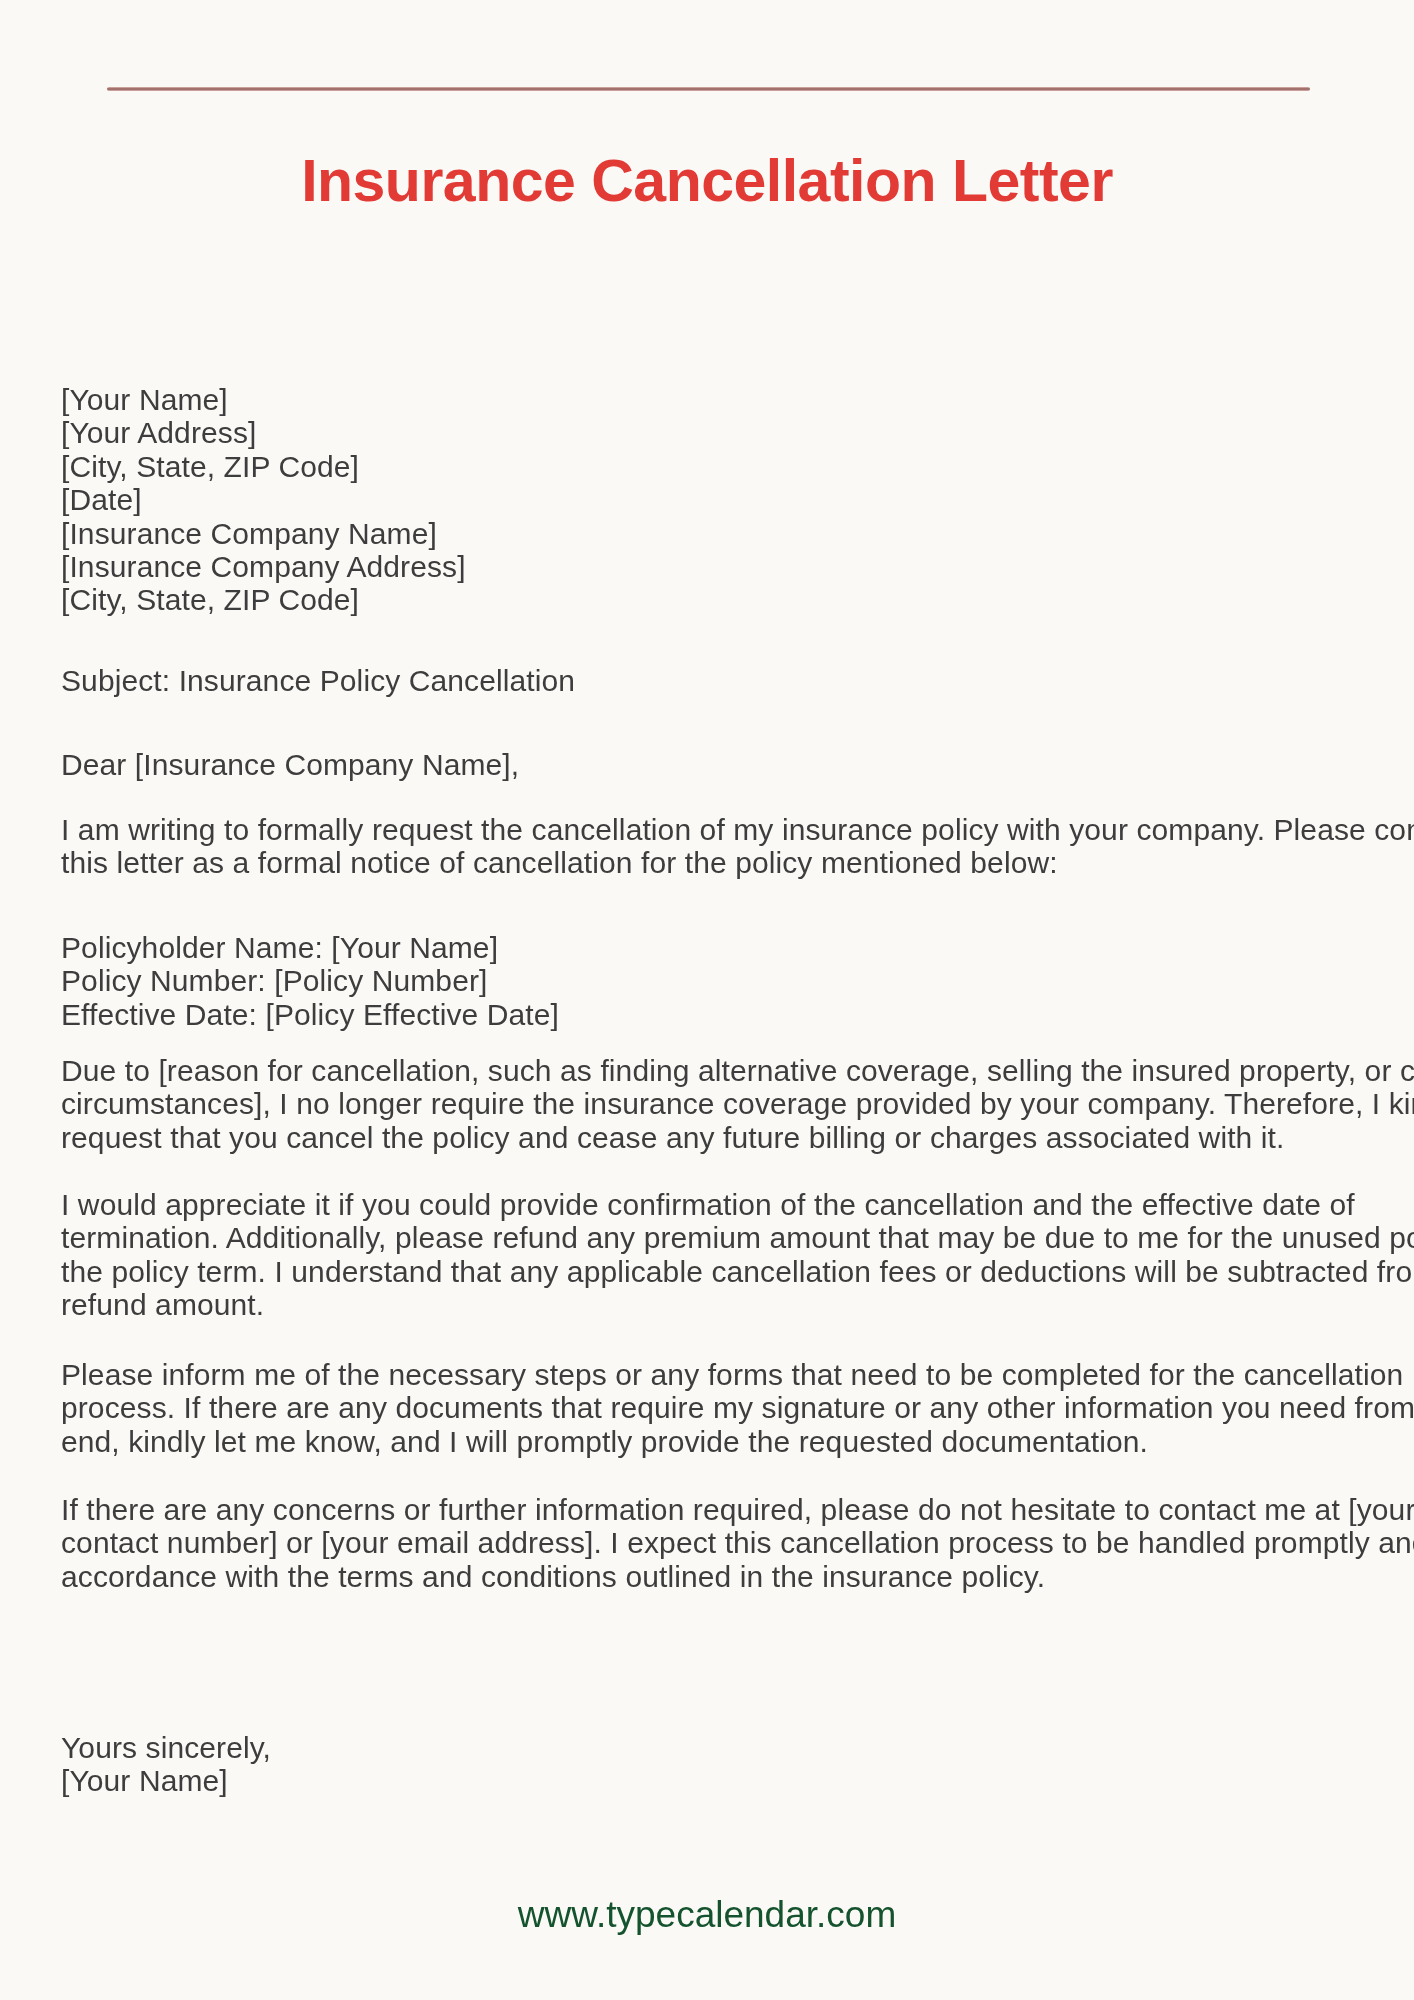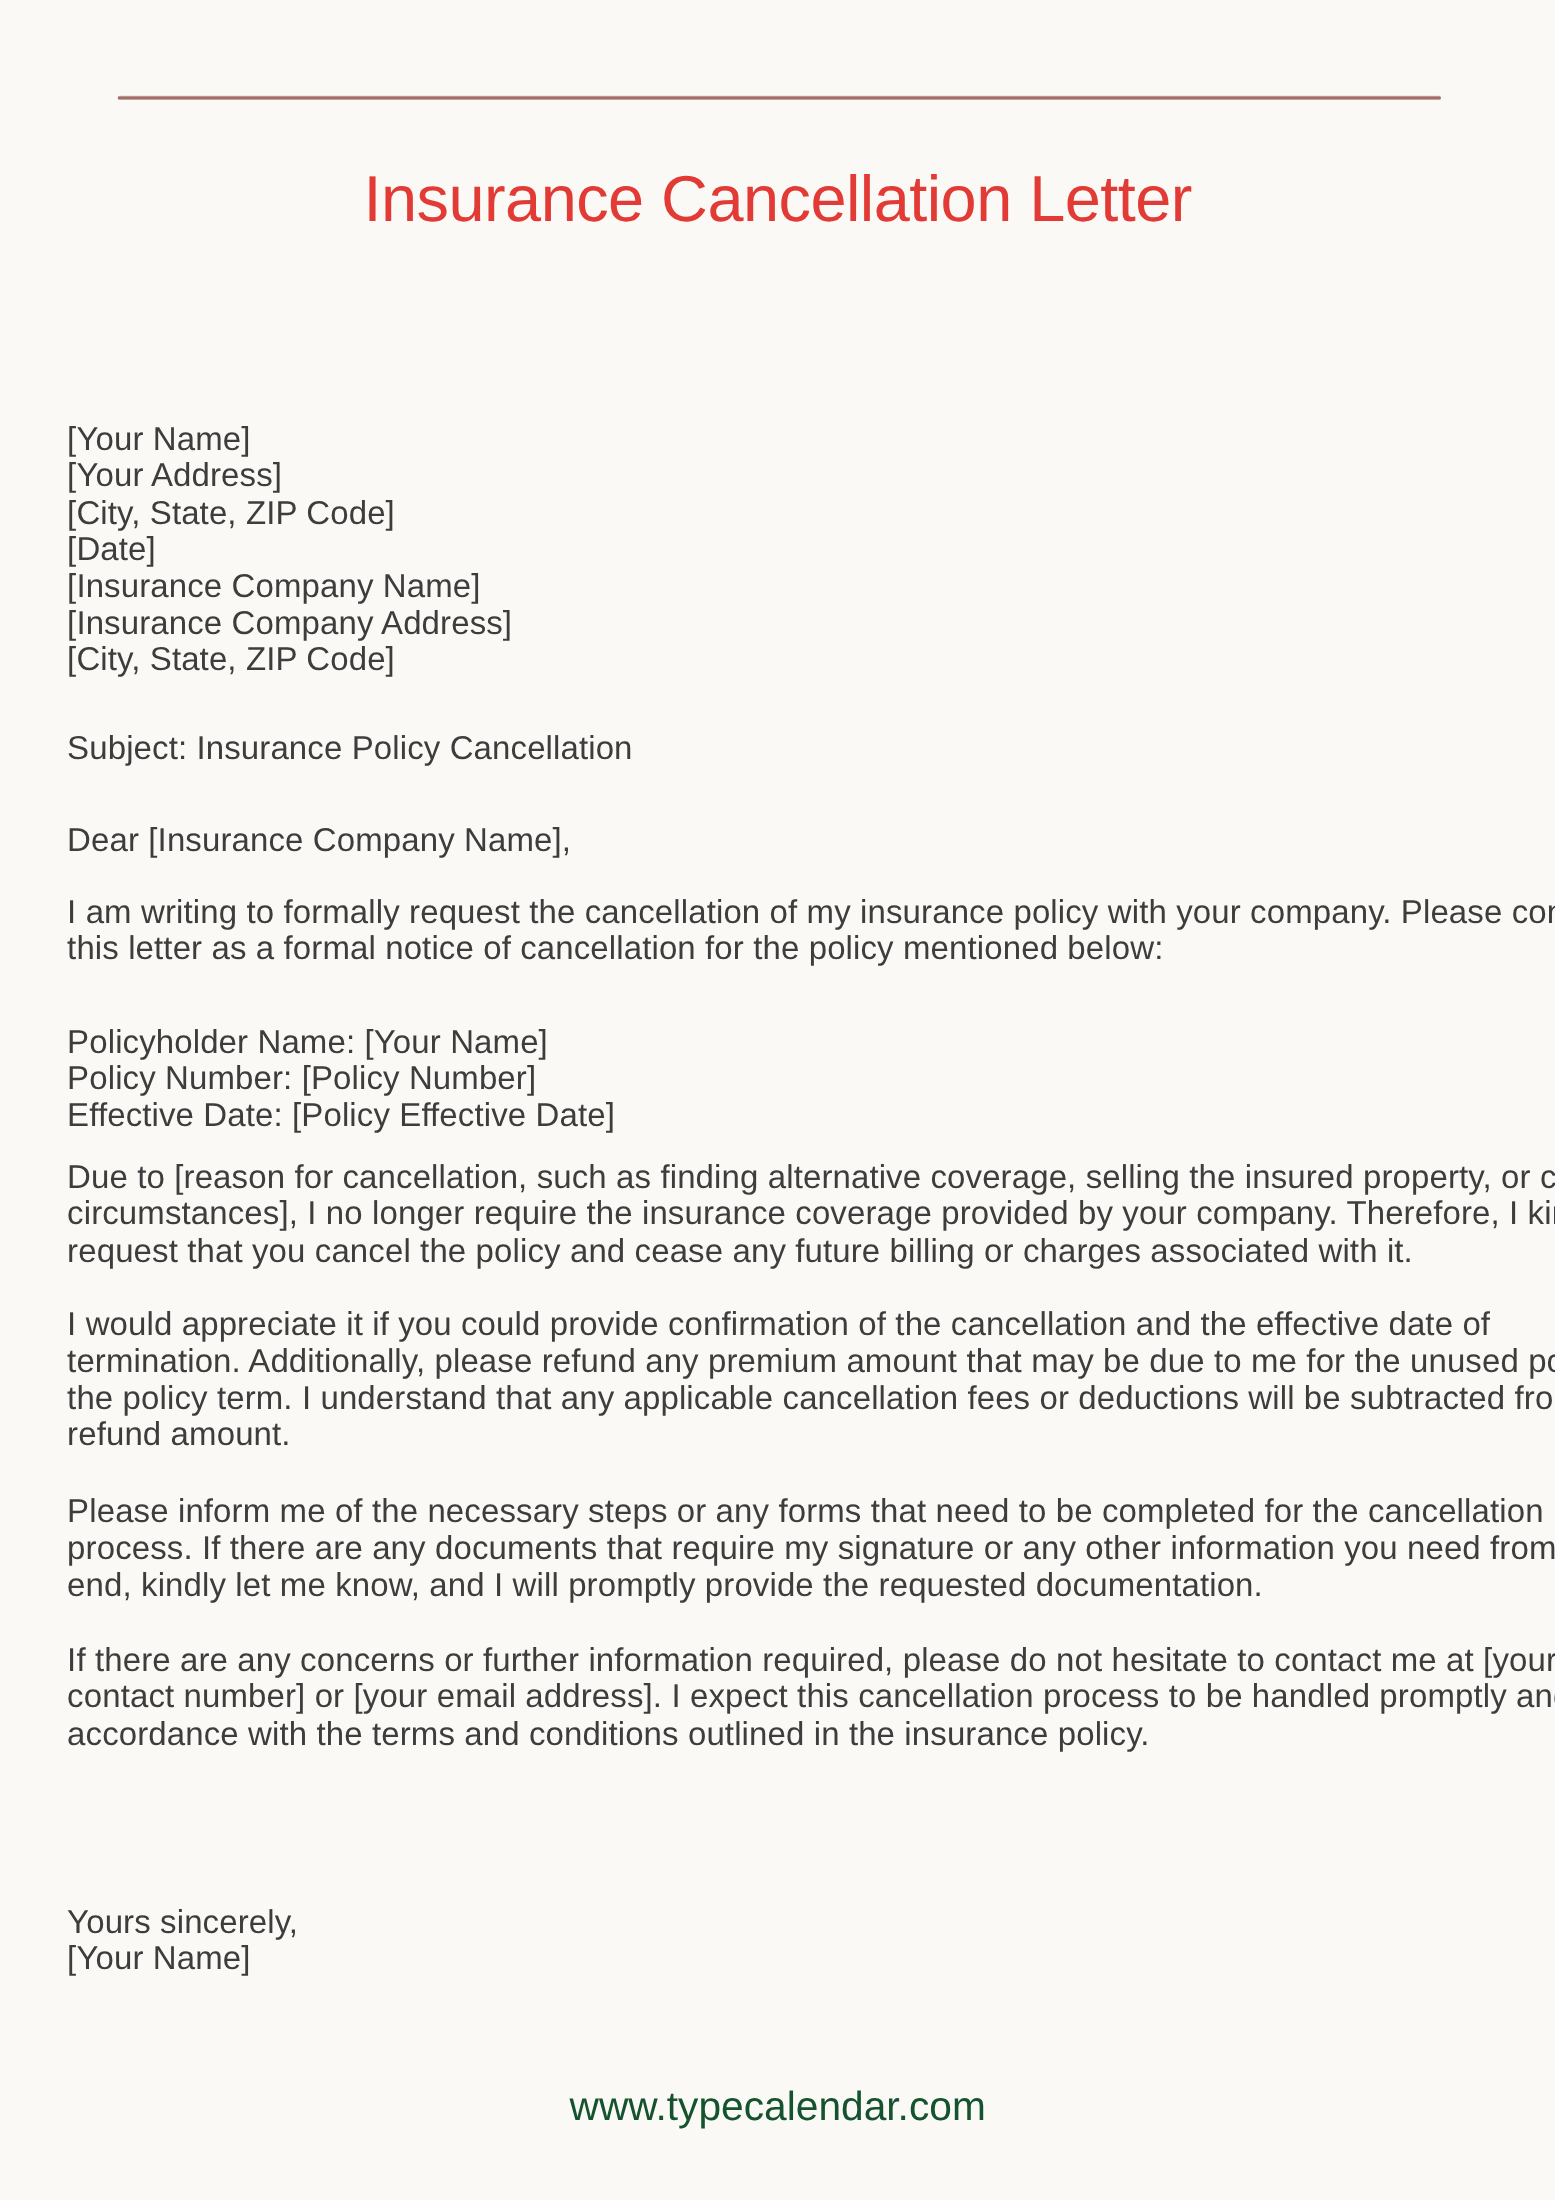--- a/index.html
+++ b/index.html
@@ -24,21 +24,21 @@
     background: linear-gradient(180deg, #dcb7b1 0%, #8f5a54 50%, #dcb7b1 100%);
     border-radius: 2px;
   }
   .doc-title {
     position: absolute;
     top: 146px;
     left: 0;
     width: 100%;
     text-align: center;
     font-size: 59px;
-    font-weight: normal;
+    font-weight: bold;
     letter-spacing: -0.5px;
     color: #e23b36;
     line-height: 70px;
     white-space: pre;
   }
   .tblock {
     position: absolute;
     left: 61px;
     font-size: 30px;
     line-height: 33.4px;

